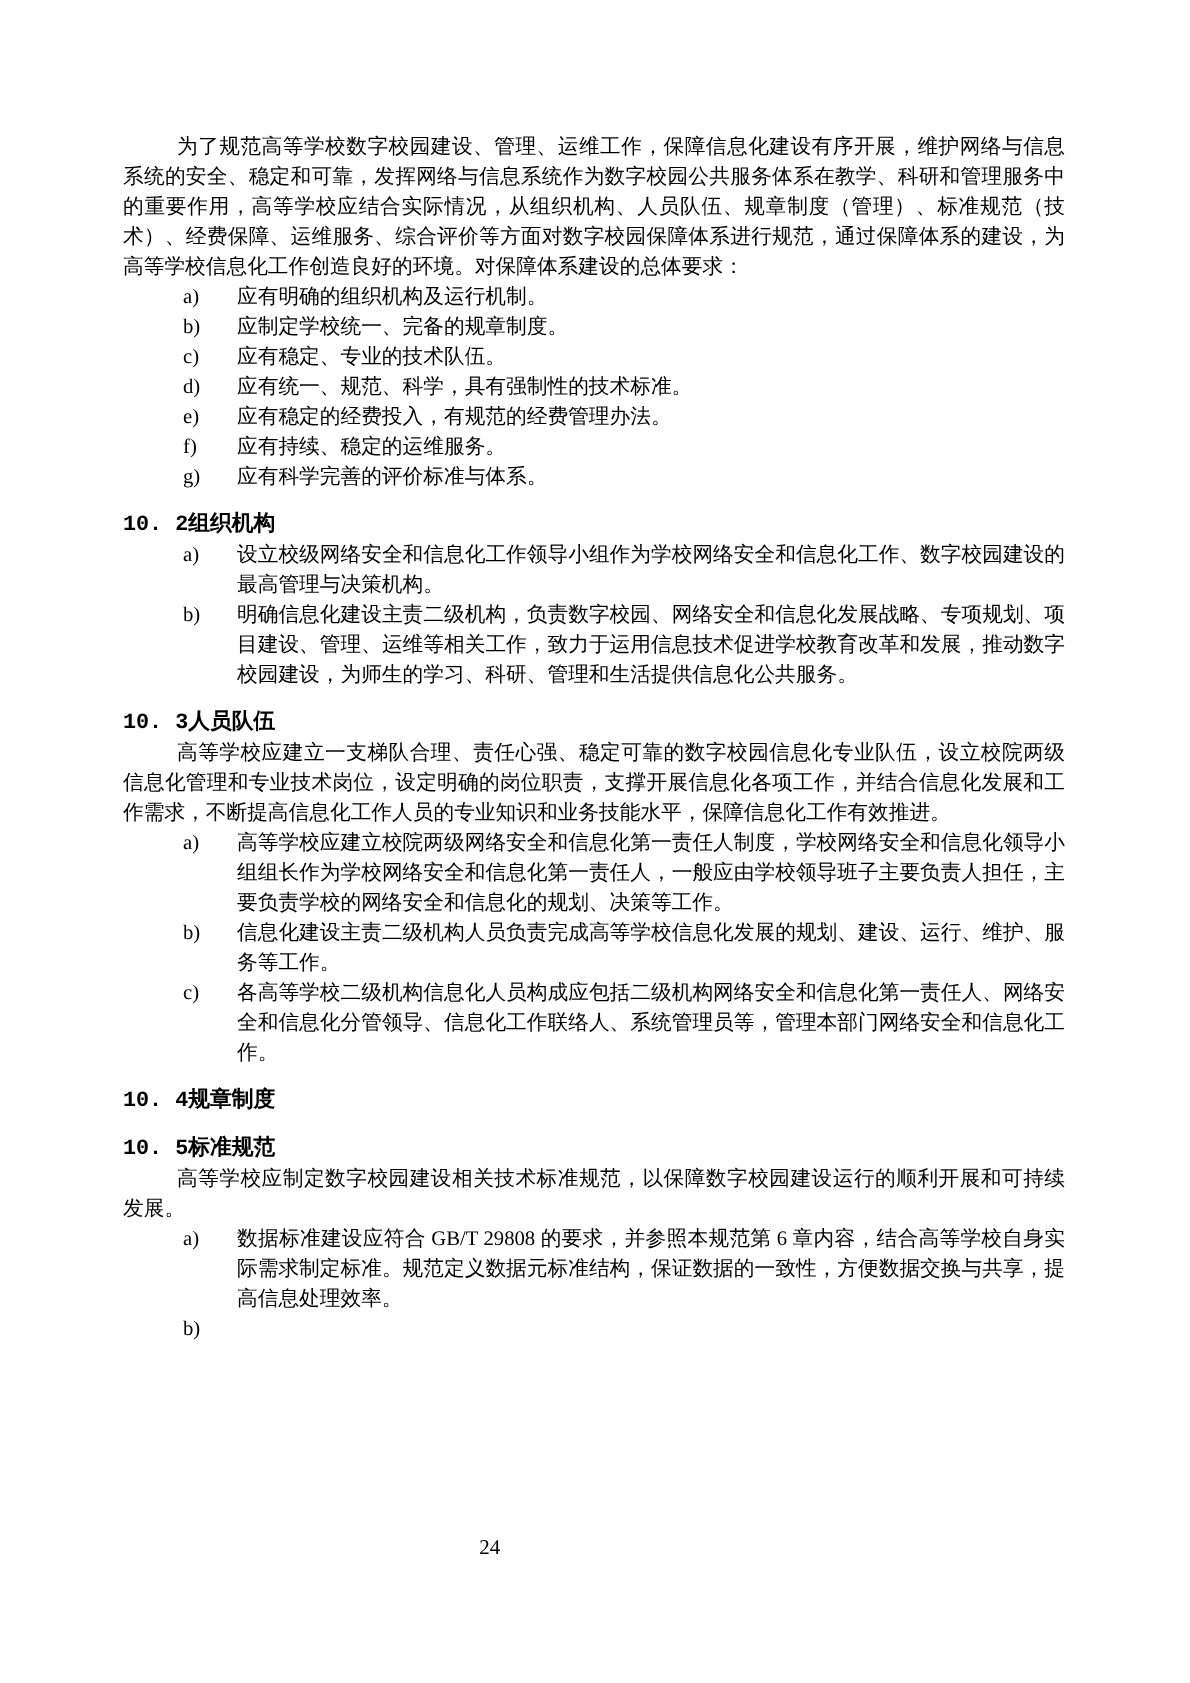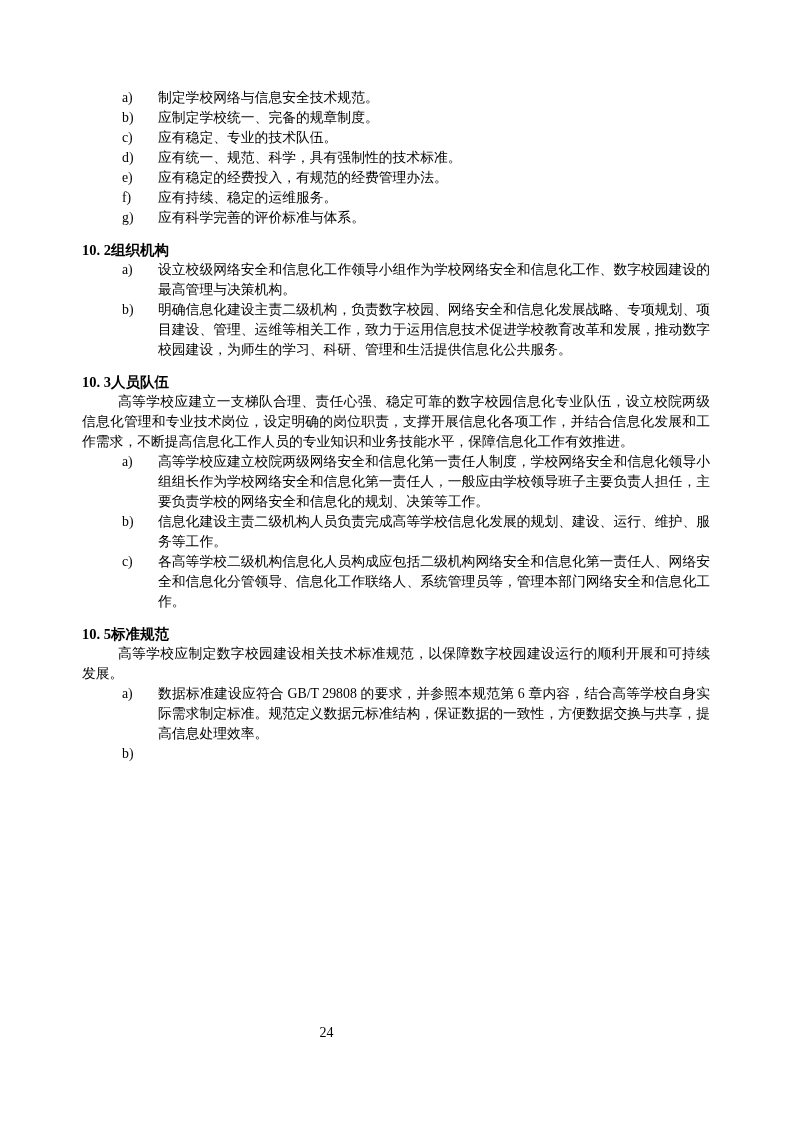--- a/index.html
+++ b/index.html
@@ -28,21 +28,21 @@
   .para {
     margin: 0;
     text-indent: 36px;
     text-align: justify;
   }
   .heading {
     margin: 12px 0 0 0;
     font-size: 14.5px;
     line-height: 20px;
     font-weight: bold;
-    font-family: Liberation Serif, serif;
+    font-family: Liberation Mono, monospace;
     text-align: left;
   }
   .list {
     margin: 0;
   }
   .list-item {
     position: relative;
     padding-left: 76px;
     text-align: justify;
   }
@@ -61,25 +61,26 @@
     font-size: 14px;
     line-height: 18px;
   }
 </style>
 </head>
 <body>
 
 <div class="page">
   <div class="content">
 
+    <p class="para">为了规范高等学校数字校园建设、管理、运维工作，保障信息化建设有序开展，维护网络与信息系统的安全、稳定和可靠，发挥网络与信息系统作为数字校园公共服务体系在教学、科研和管理服务中的重要作用，高等学校应结合实际情况，从组织机构、人员队伍、规章制度（管理）、标准规范（技术）、经费保障、运维服务、综合评价等方面对数字校园保障体系进行规范，通过保障体系的建设，为高等学校信息化工作创造良好的环境。对保障体系建设的总体要求：</p>
 
     <div class="list">
       <div class="list-item">
         <span class="marker">a)</span>
-        <span>制定学校网络与信息安全技术规范。</span>
+        <span>应有明确的组织机构及运行机制。</span>
       </div>
       <div class="list-item">
         <span class="marker">b)</span>
         <span>应制定学校统一、完备的规章制度。</span>
       </div>
       <div class="list-item">
         <span class="marker">c)</span>
         <span>应有稳定、专业的技术队伍。</span>
       </div>
       <div class="list-item">
@@ -122,20 +123,21 @@
       <div class="list-item">
         <span class="marker">b)</span>
         <span>信息化建设主责二级机构人员负责完成高等学校信息化发展的规划、建设、运行、维护、服务等工作。</span>
       </div>
       <div class="list-item">
         <span class="marker">c)</span>
         <span>各高等学校二级机构信息化人员构成应包括二级机构网络安全和信息化第一责任人、网络安全和信息化分管领导、信息化工作联络人、系统管理员等，管理本部门网络安全和信息化工作。</span>
       </div>
     </div>
 
+    <h2 class="heading">10. 4规章制度</h2>
 
     <h2 class="heading">10. 5标准规范</h2>
     <p class="para">高等学校应制定数字校园建设相关技术标准规范，以保障数字校园建设运行的顺利开展和可持续发展。</p>
     <div class="list">
       <div class="list-item">
         <span class="marker">a)</span>
         <span>数据标准建设应符合 GB/T 29808 的要求，并参照本规范第 6 章内容，结合高等学校自身实际需求制定标准。规范定义数据元标准结构，保证数据的一致性，方便数据交换与共享，提高信息处理效率。</span>
       </div>
       <div class="list-item">
         <span class="marker">b)</span>

